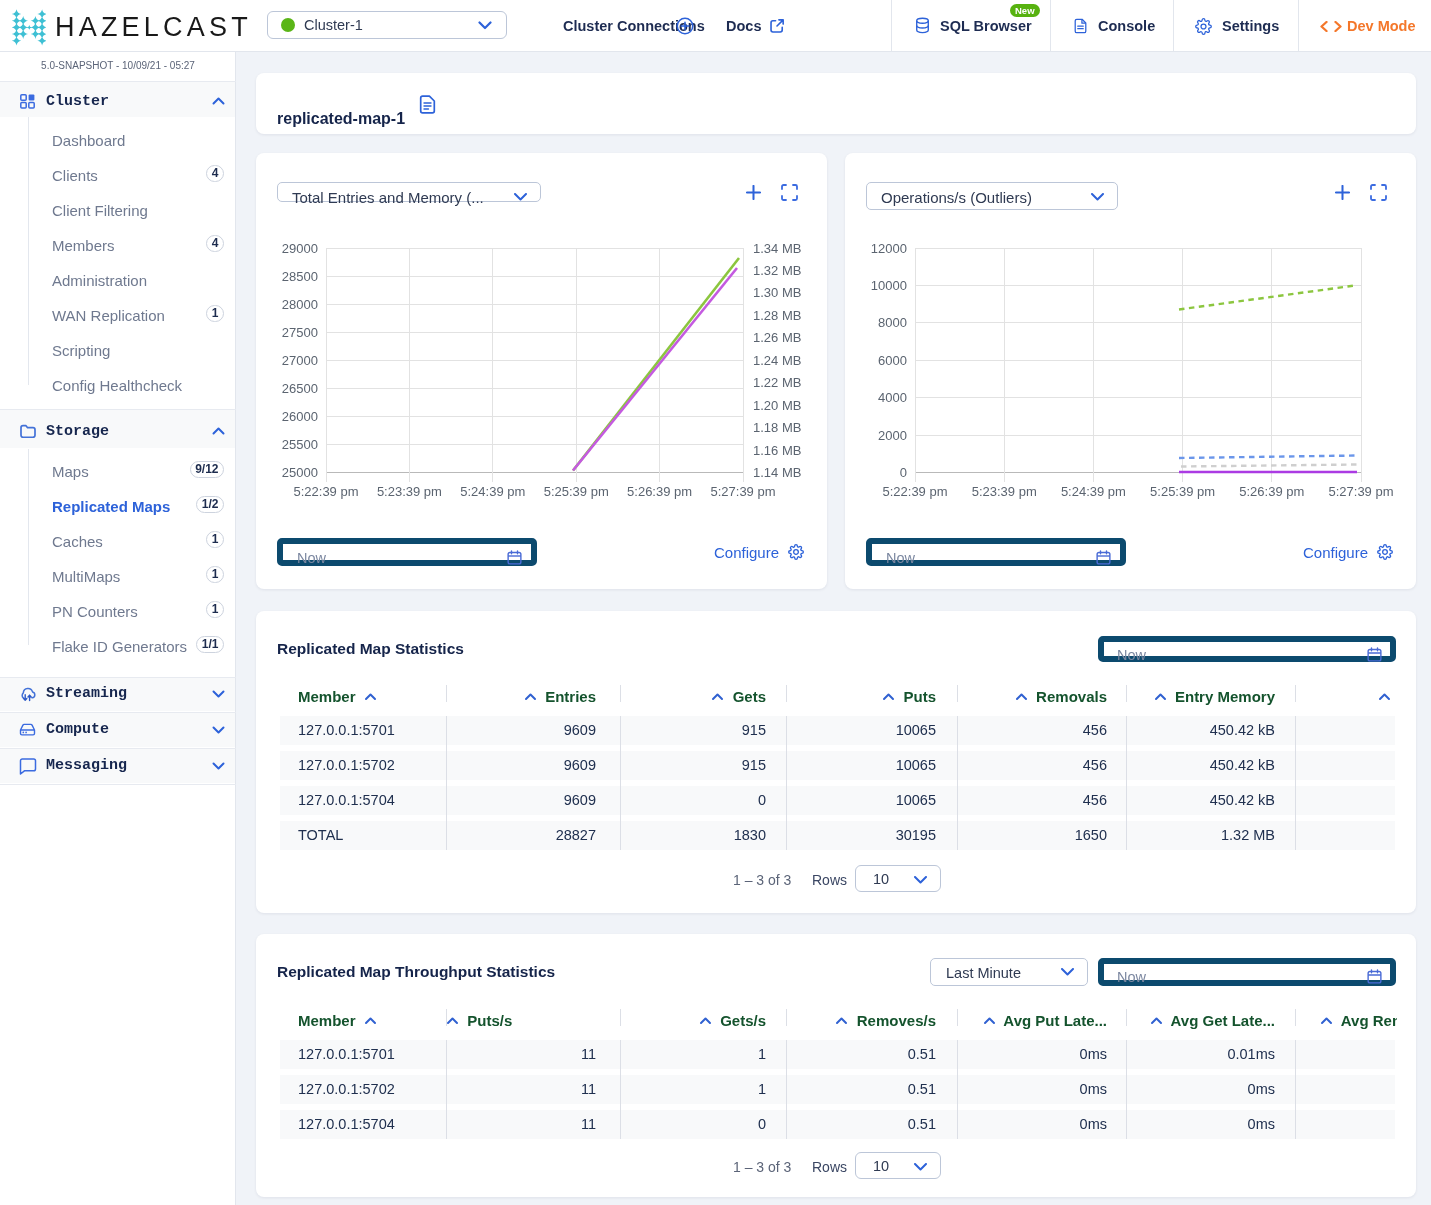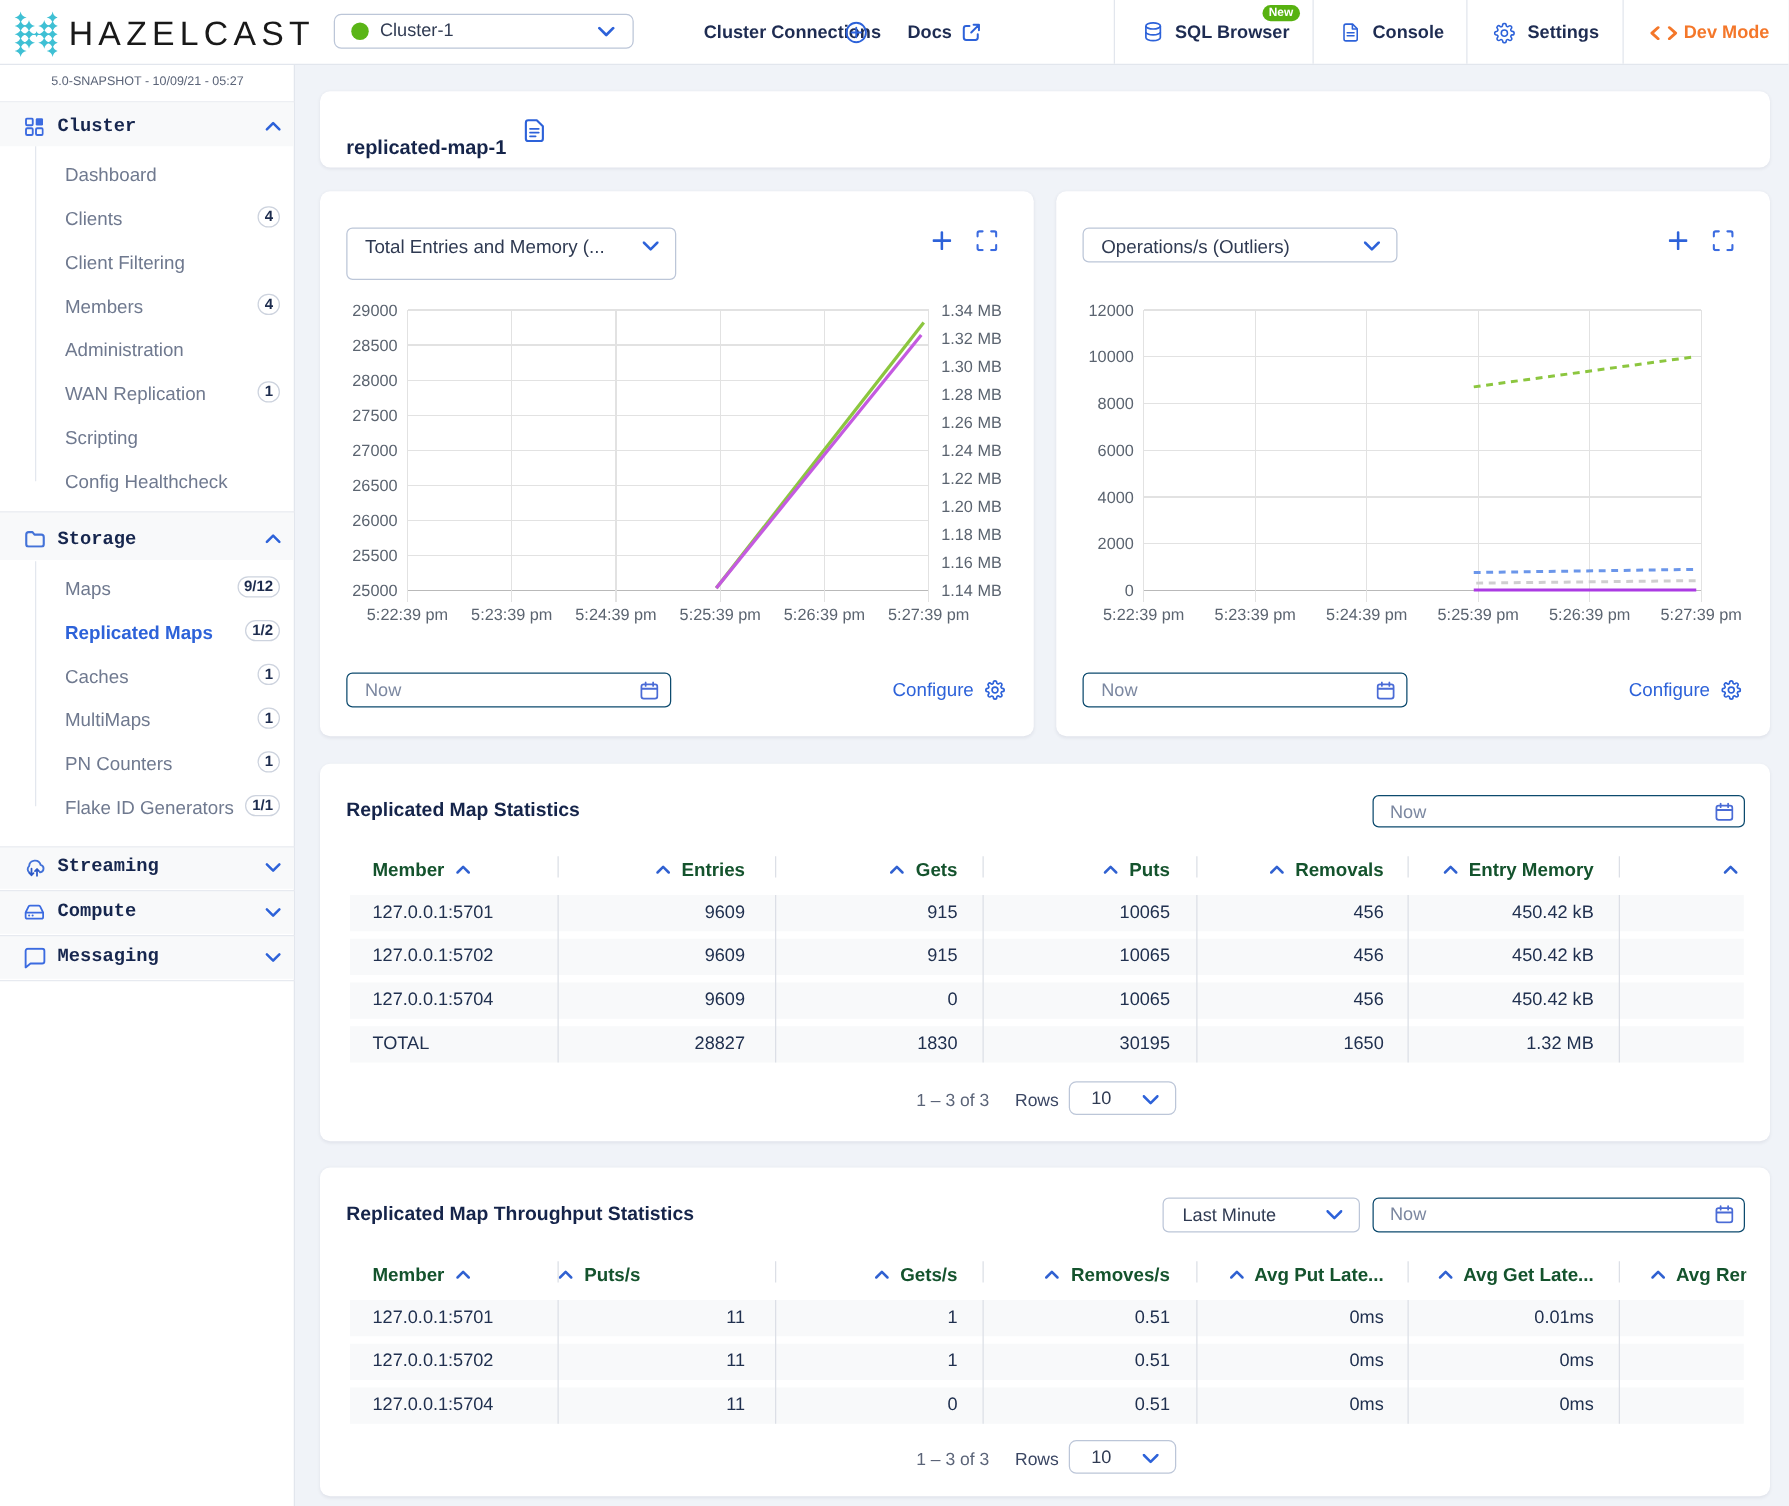--- a/index.html
+++ b/index.html
@@ -13,21 +13,21 @@
 
 .navtxt{font-weight:bold;font-size:14.5px;color:#1e2c52;}
 .navdiv{position:absolute;top:0;width:1px;height:51px;background:#e2e6ed;}
 
 .sitem{position:absolute;left:52px;font-size:15px;color:#6f798f;}
 .sbadge{position:absolute;right:11px;border:1px solid #cdd3de;border-radius:9px;font-size:12px;font-weight:bold;color:#1d2c4e;background:#fff;text-align:center;line-height:15.5px;height:17px;padding:0 4.5px;}
 .shead{position:absolute;left:46px;font-size:15px;font-weight:bold;color:#16264e;font-family:Liberation Mono, monospace;}
 .sdiv{position:absolute;left:0;width:236px;height:1px;background:#e7eaf0;}
 
 .sel{position:absolute;border:1px solid #bcc6d8;border-radius:5px;background:#fff;font-size:15px;color:#2f3a52;}
-.inp{position:absolute;border:1px solid #0c4a6e;border-radius:5px;background:#fff;font-size:14.5px;color:#7b87a0;}
+.inp{position:absolute;border:6px solid #0c4a6e;border-radius:5px;background:#fff;font-size:14.5px;color:#7b87a0;}
 
 .th{font-weight:bold;font-size:15px;color:#14532d;position:absolute;}
 .caret{display:inline-block;vertical-align:1px;}
 .band{position:absolute;left:24px;width:1115px;height:29px;background:#f8f9fa;}
 .cell{position:absolute;top:0;height:29px;line-height:29px;font-size:14.5px;color:#20304f;}
 .vsep{position:absolute;width:1px;background:#dcdfe6;}
 .pag{position:absolute;font-size:14px;color:#5b6478;}
 </style>
 </head>
 <body>
@@ -176,21 +176,21 @@
 
 <div class="card" style="left:256px;top:73px;width:1160px;height:61px;">
   <span style="position:absolute;left:21px;top:21px;font-size:16px;font-weight:bold;color:#15244a;margin-top:16px;">replicated-map-1</span>
   <svg class="abs" style="left:163px;top:22px" width="17" height="19" viewBox="0 0 17 19">
       <path d="M10.4 1.2H3.6c-1.1 0-1.9.9-1.9 1.9v12.8c0 1 .8 1.9 1.9 1.9h9.8c1.1 0 1.9-.9 1.9-1.9V6z" fill="none" stroke="#2d62d9" stroke-width="1.7" stroke-linejoin="round"></path>
       <path d="M5 8h7M5 11h7M5 14h4.5" stroke="#2d62d9" stroke-width="1.4" stroke-linecap="round"></path>
     </svg>
 </div>
 
 <div class="card" style="left:256px;top:153px;width:571px;height:436px;">
-  <div class="sel" style="left:21px;top:29px;width:264px;height:42px;">
+  <div class="sel" style="left:21px;top:29px;width:264px;height:20px;">
     <span style="position:absolute;left:14px;top:6px;">Total Entries and Memory (...</span>
     <svg style="position:absolute;right:13px;top:10px" width="13" height="8" viewBox="0 0 13 8">
         <path d="M1 1L6.5 6.5L12 1" fill="none" stroke="#2d62d9" stroke-width="2" stroke-linecap="round" stroke-linejoin="round"></path>
       </svg>
   </div>
   <svg class="abs" style="left:490px;top:32px" width="15" height="15" viewBox="0 0 17 17">
       <path d="M8.5 1v15M1 8.5h15" stroke="#2d62d9" stroke-width="2.3" stroke-linecap="round"></path>
     </svg>
   <svg class="abs" style="left:525px;top:31px" width="17" height="17" viewBox="0 0 17 17">
       <path d="M1 5V2.5A1.5 1.5 0 0 1 2.5 1H5M12 1h2.5A1.5 1.5 0 0 1 16 2.5V5M16 12v2.5a1.5 1.5 0 0 1-1.5 1.5H12M5 16H2.5A1.5 1.5 0 0 1 1 14.5V12" fill="none" stroke="#3b6be0" stroke-width="1.8" stroke-linecap="round"></path>

